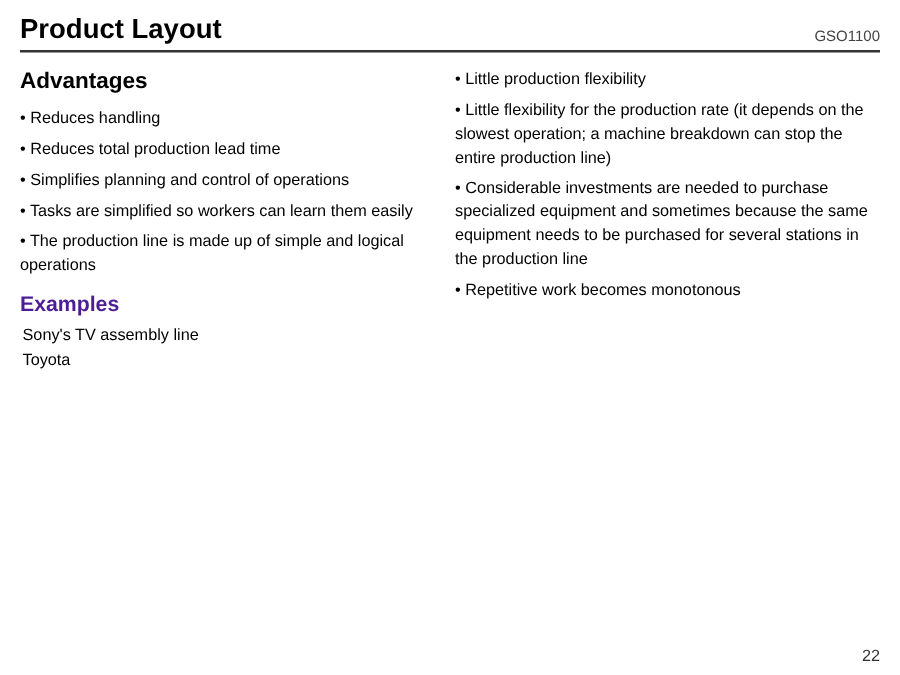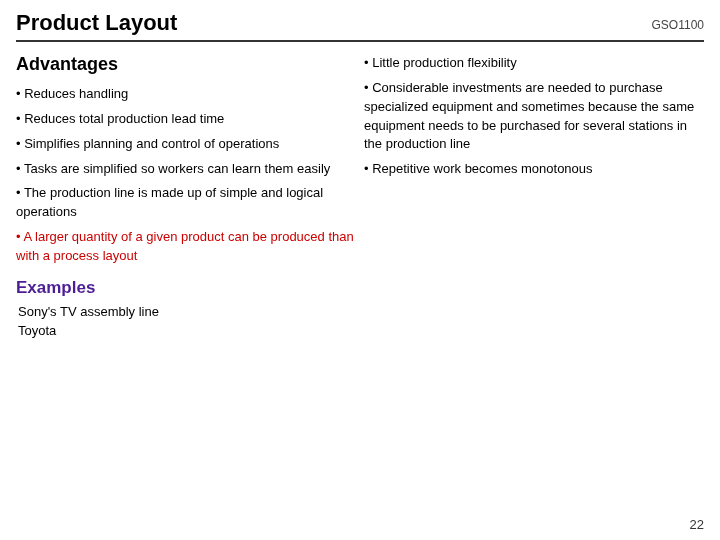--- a/index.html
+++ b/index.html
@@ -14,21 +14,21 @@
     }
     .page {
       width: 720px;
       height: 540px;
       padding: 10px 16px 10px 16px;
       position: relative;
     }
     .header {
       display: flex;
       justify-content: space-between;
-      align-items: center;
+      align-items: flex-end;
       margin-bottom: 12px;
       border-bottom: 2px solid #333;
       padding-bottom: 4px;
     }
     .title {
       font-size: 22px;
       font-weight: bold;
       color: #000;
     }
     .course-code {
@@ -93,32 +93,32 @@
   <div class="columns">
 
     <div class="col">
       <div class="col-header">Advantages</div>
 
       <div class="bullet-item">• Reduces handling</div>
       <div class="bullet-item">• Reduces total production lead time</div>
       <div class="bullet-item">• Simplifies planning and control of operations</div>
       <div class="bullet-item">• Tasks are simplified so workers can learn them easily</div>
       <div class="bullet-item">• The production line is made up of simple and logical operations</div>
-      <div class="bullet-item highlight">• A larger quantity of a given product can be produced than with a process layout</div>
 
       <div class="examples-section">
         <div class="examples-header">Examples</div>
         <div class="examples-list">
           Sony's TV assembly line<br>Toyota
         </div>
       </div>
     </div>
 
     <div class="col">
 
       <div class="bullet-item">• Little production flexibility</div>
+      <div class="bullet-item">• Little flexibility for the production rate (it depends on the slowest operation; a machine breakdown can stop the entire production line)</div>
       <div class="bullet-item">• Considerable investments are needed to purchase specialized equipment and sometimes because the same equipment needs to be purchased for several stations in the production line</div>
       <div class="bullet-item">• Repetitive work becomes monotonous</div>
     </div>
   </div>
 
   <div class="page-num">22</div>
 </div>
 
 </body></html>

